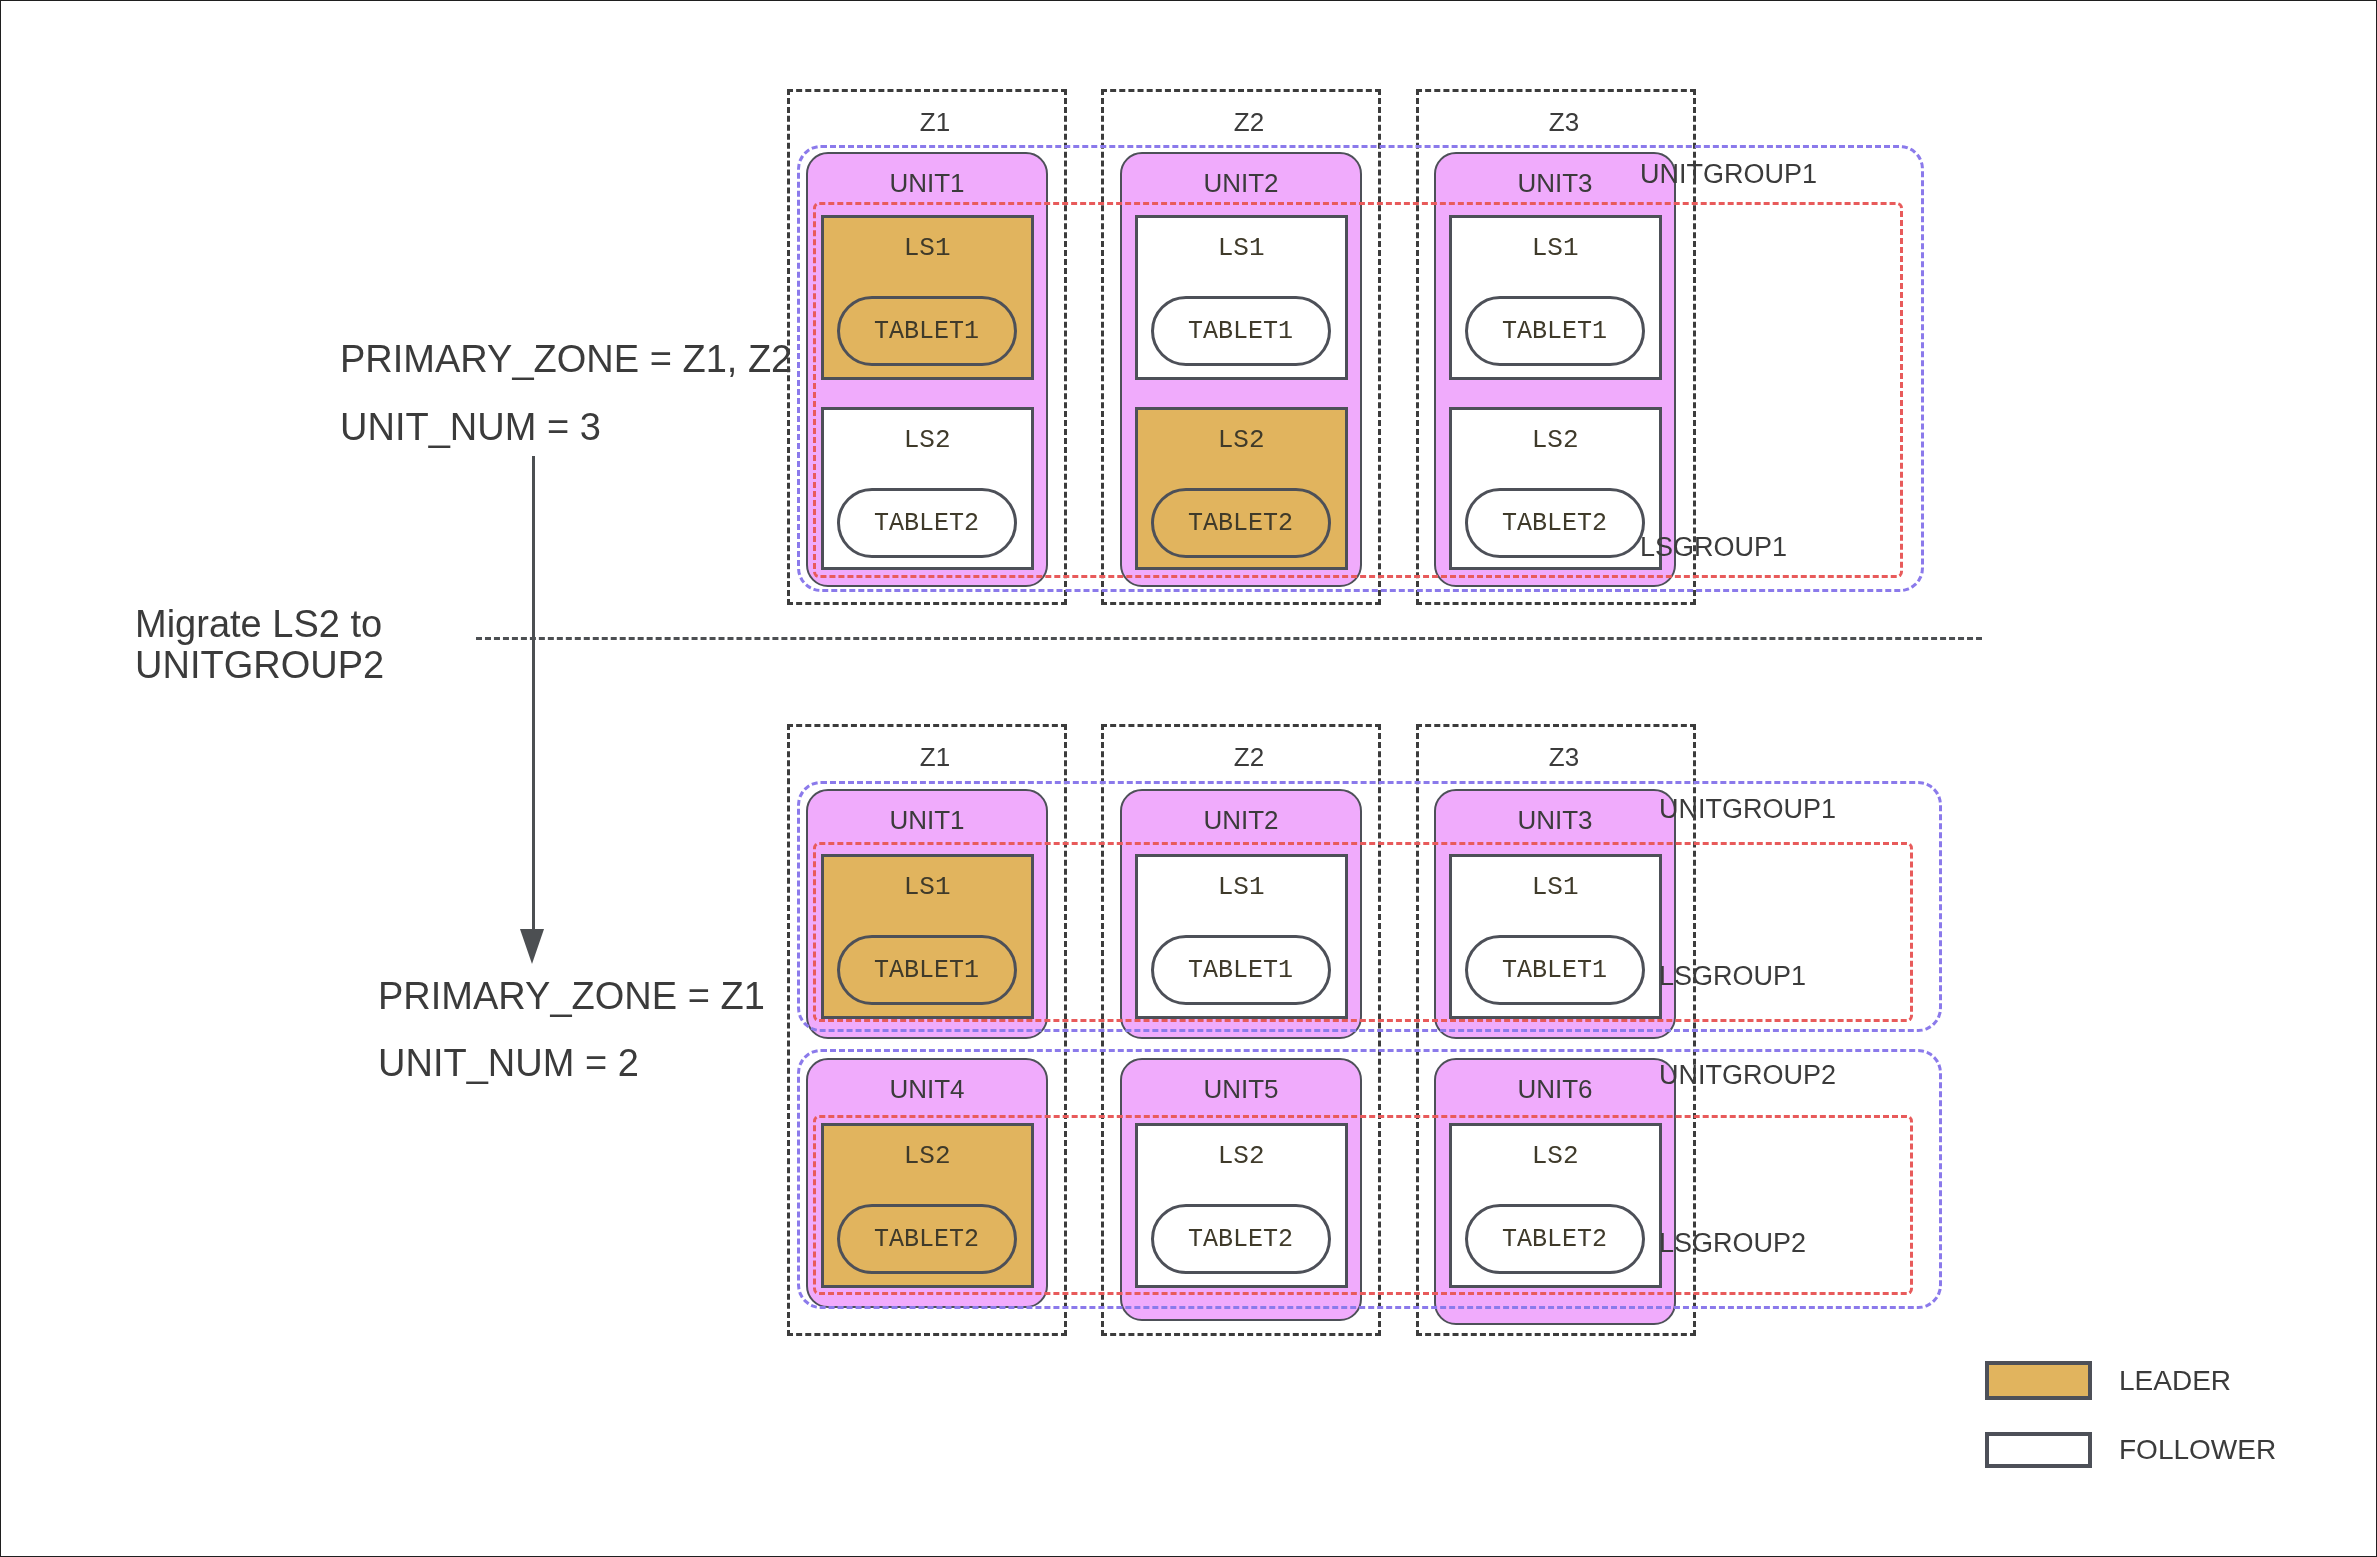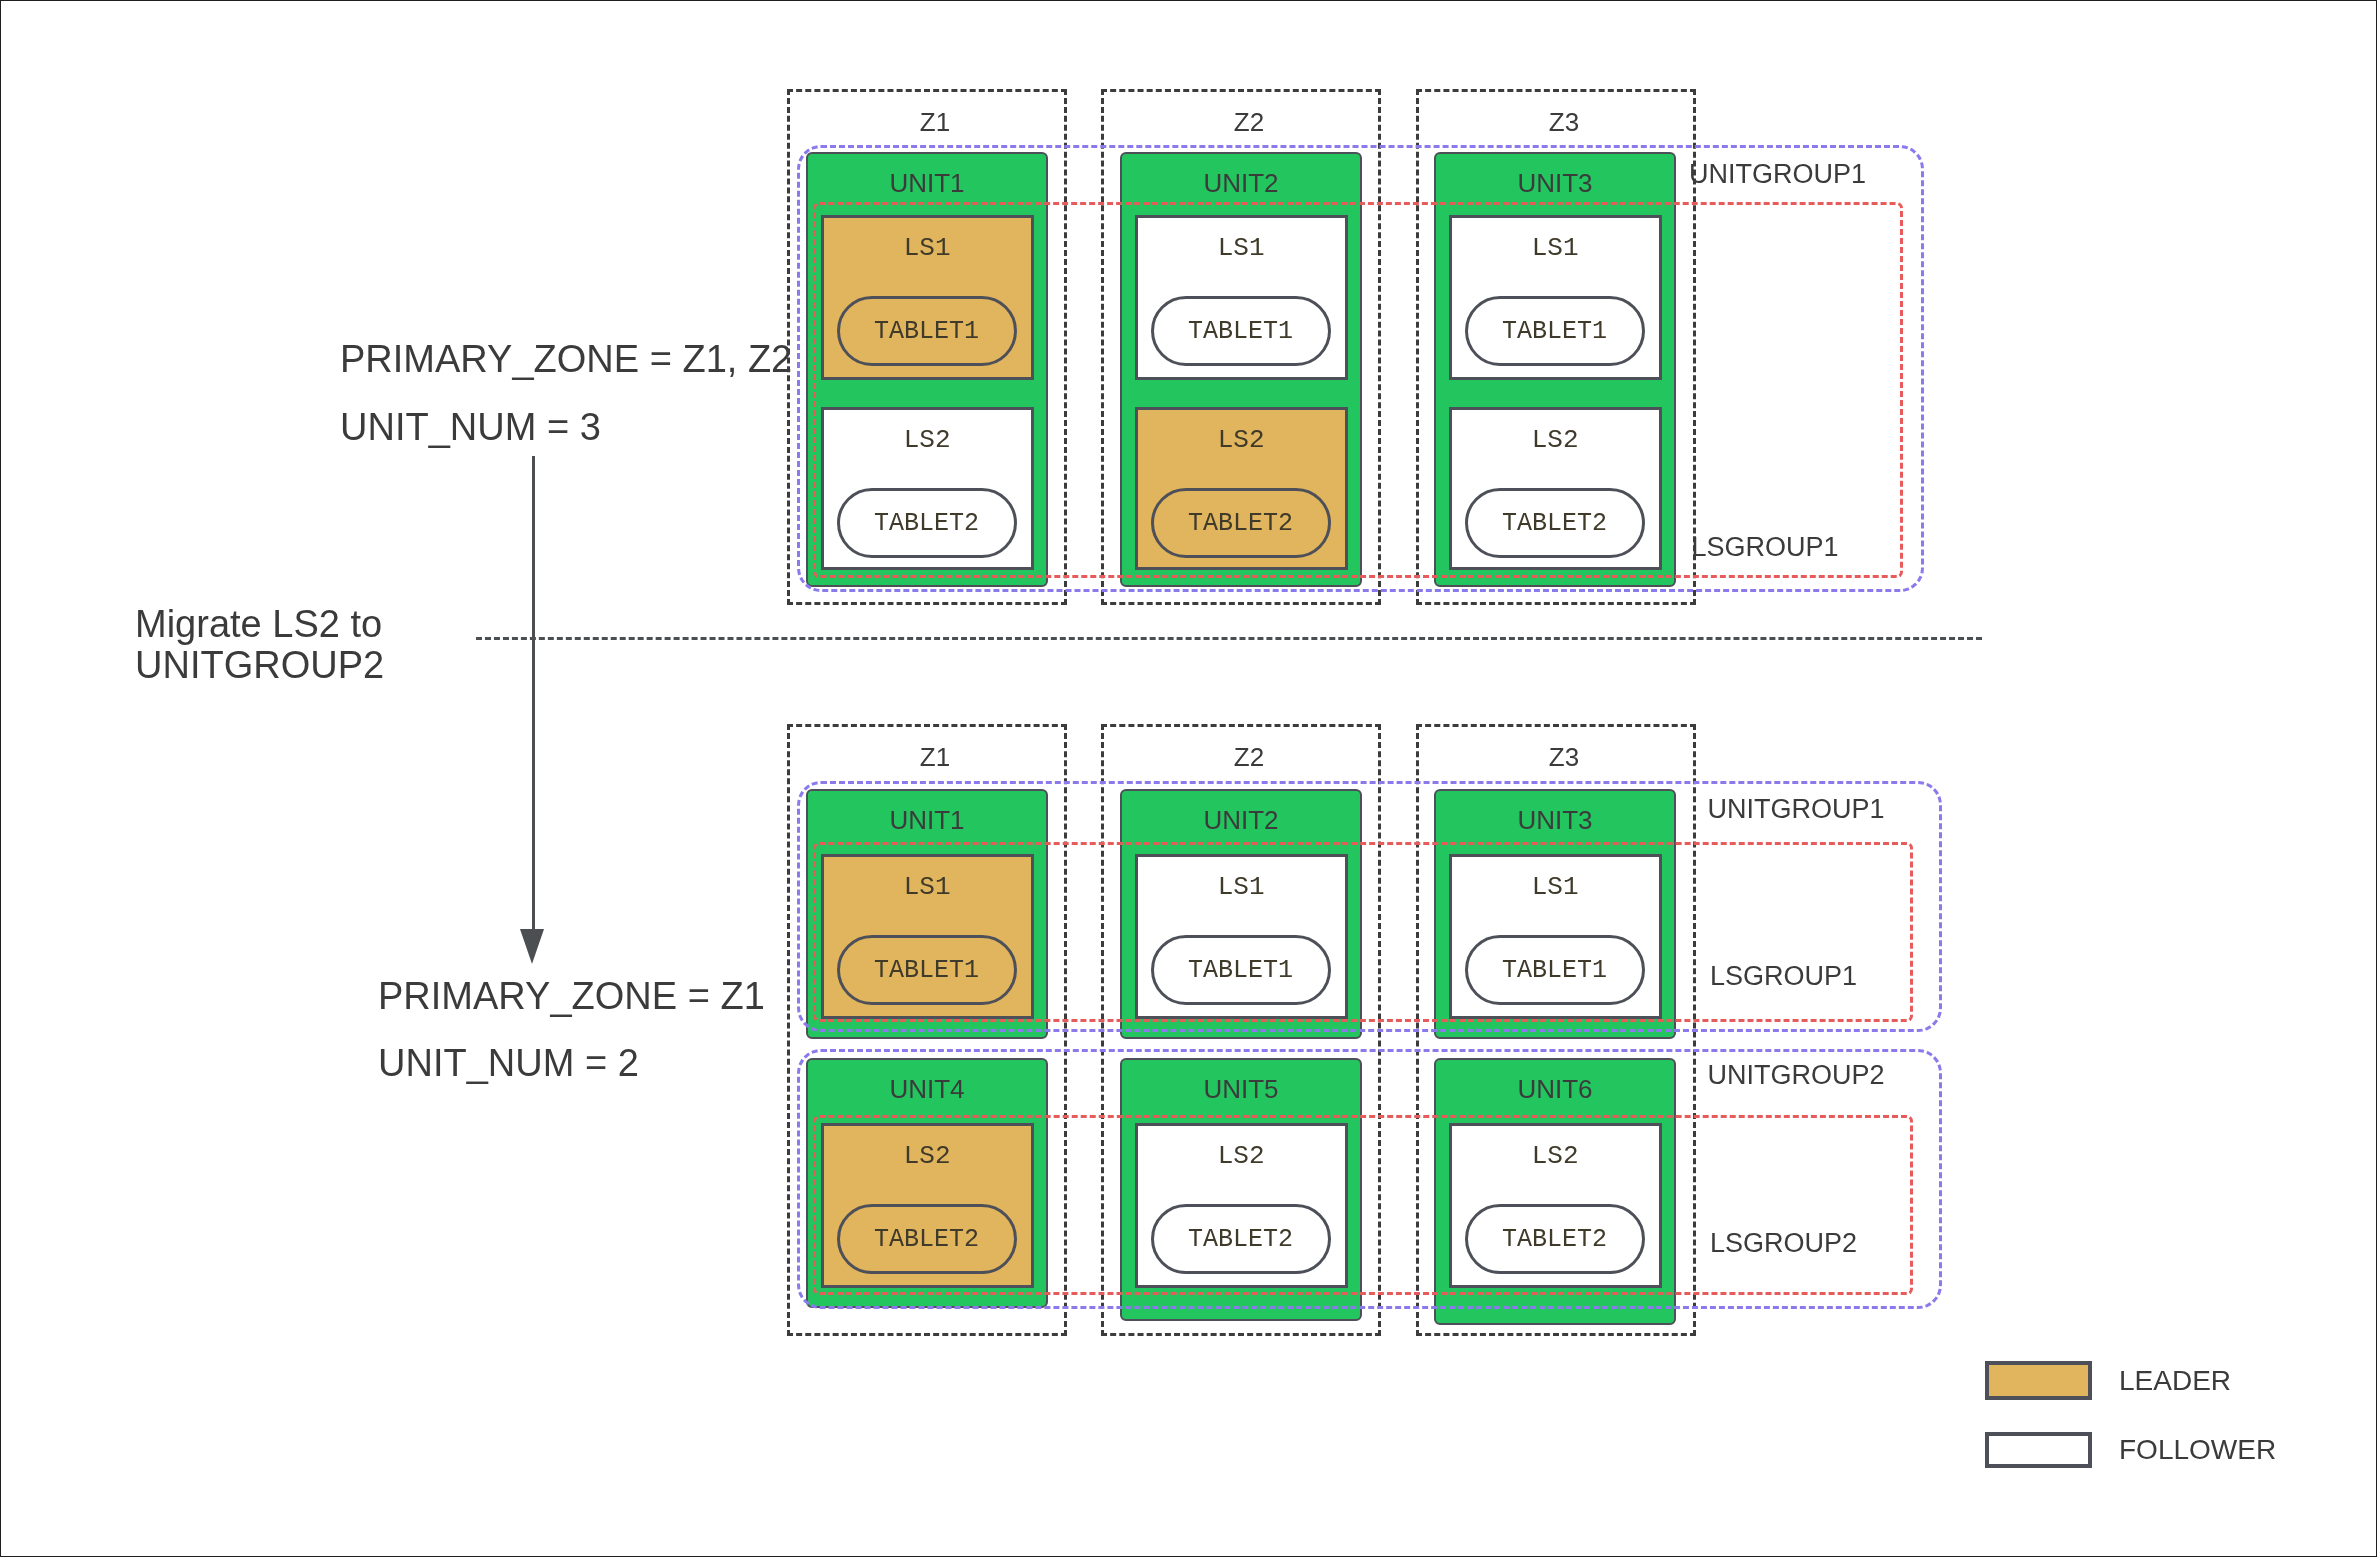--- a/index.html
+++ b/index.html
@@ -6,41 +6,41 @@
   body{font-family:"Liberation Sans","DejaVu Sans",sans-serif;color:#3b3b3b;}
   .canvas{position:relative;width:2377px;height:1557px;background:#ffffff;
           border:1.3px solid #1f1f1f;box-sizing:border-box;overflow:hidden;}
 
   
   .zone{position:absolute;border:3.1px dashed var(--zone-dash);box-sizing:border-box;z-index:1;}
   .zone-label{position:absolute;top:15px;left:0;right:0;text-align:center;
               font-size:26px;color:var(--text);padding-left:16px;}
 
   
-  .unit{position:absolute;width:242px;background:#22c55e;border:2.5px solid var(--box-border);
-        border-radius:6px;box-sizing:border-box;z-index:2;}
+  .unit{position:absolute;width:242px;background:#f0abfc;border:2.5px solid var(--box-border);
+        border-radius:22px;box-sizing:border-box;z-index:2;}
   .unit-label{position:absolute;top:14px;left:0;right:0;text-align:center;
               font-size:26px;color:var(--text);}
 
   
   .ls{position:absolute;left:12.6px;width:213px;background:#ffffff;
       border:3.1px solid var(--box-border);box-sizing:border-box;z-index:2;font-family:Liberation Mono, monospace;}
   .ls.leader{background:var(--leader-fill);}
   .ls-label{position:absolute;top:15px;left:0;right:0;text-align:center;
             font-size:26px;color:#3f3a2a;}
   .tablet{position:absolute;top:78px;left:13px;width:180px;height:70px;
           border:3.1px solid var(--box-border);border-radius:36px;box-sizing:border-box;
           display:flex;align-items:center;justify-content:center;
           font-size:25px;color:#3f3a2a;background:transparent;}
 
   
   .group{position:absolute;box-sizing:border-box;background:transparent;z-index:3;pointer-events:none;}
   .unitgroup{border:3.1px dashed var(--unitgroup-dash);border-radius:24px;}
   .lsgroup{border:3.1px dashed var(--lsgroup-dash);border-radius:6.3px;}
-  .group-label{position:absolute;text-align:center;font-size:27px;color:var(--text);z-index:4;}
+  .group-label{position:absolute;text-align:left;font-size:27px;color:var(--text);z-index:4;}
 
   
   .ann{position:absolute;font-size:38px;color:var(--text);white-space:nowrap;}
   .divider{position:absolute;left:475px;top:636px;width:1506px;height:0;
            border-top:3.8px dashed var(--arrow);z-index:0;}
   .arrow-line{position:absolute;left:531px;top:455px;width:3.1px;height:475px;
               background:var(--arrow);z-index:1;}
   .arrow-head{position:absolute;left:519px;top:928px;width:0;height:0;
               border-left:12.6px solid transparent;border-right:12.6px solid transparent;
               border-top:35px solid var(--arrow);z-index:1;}

